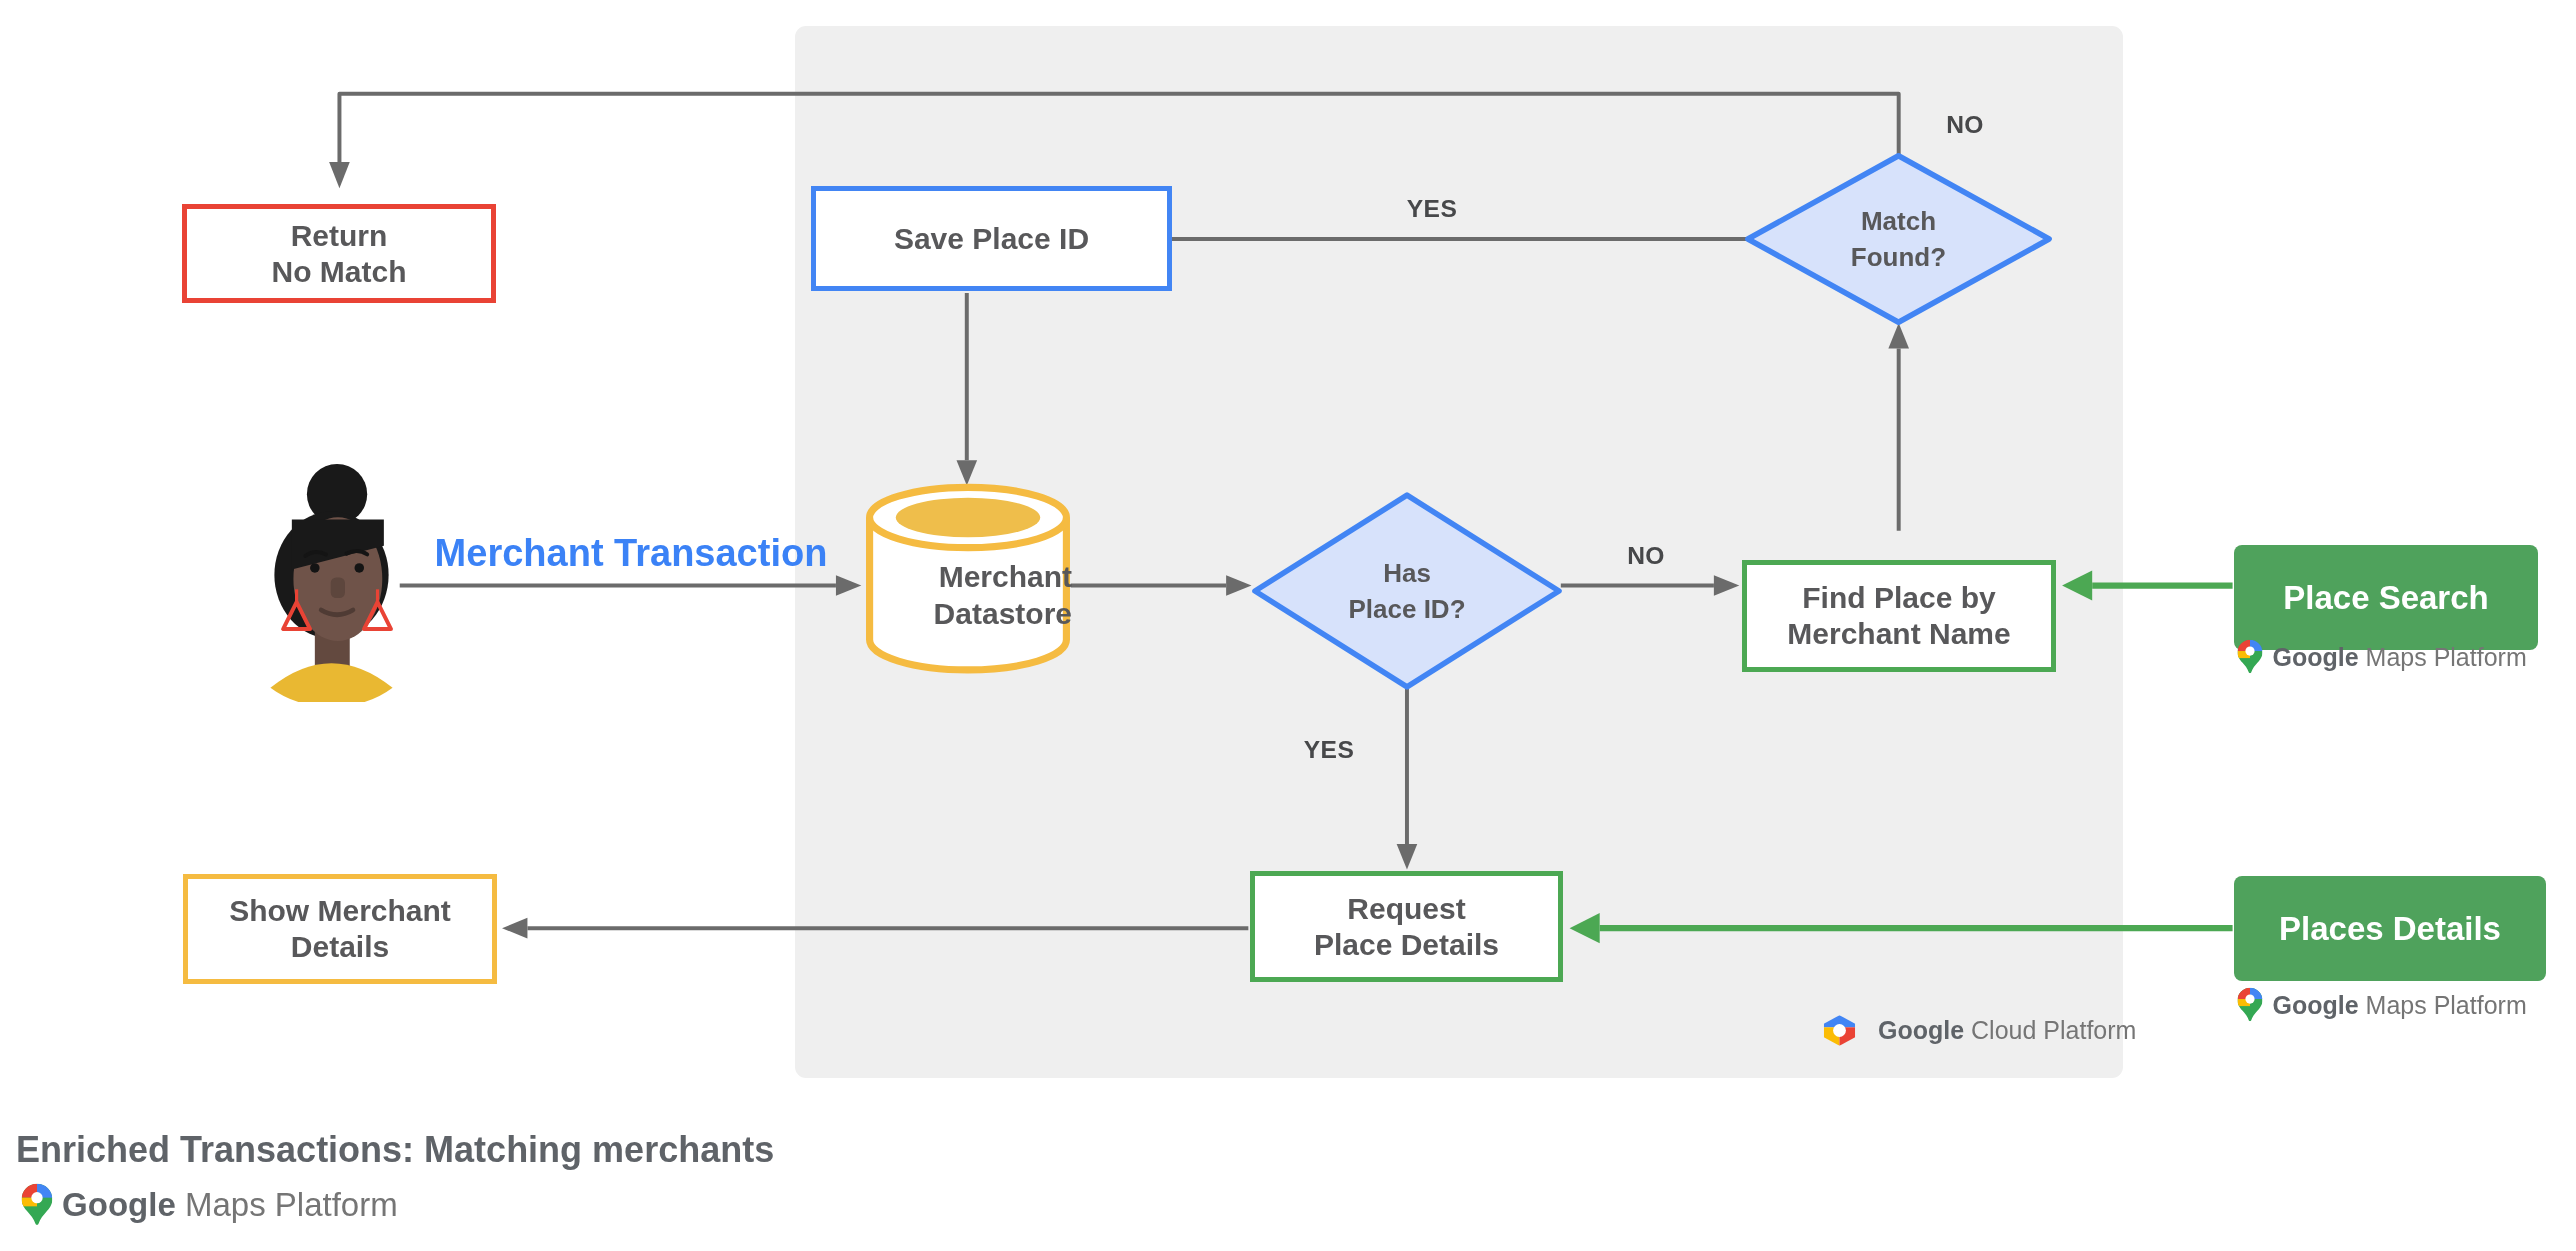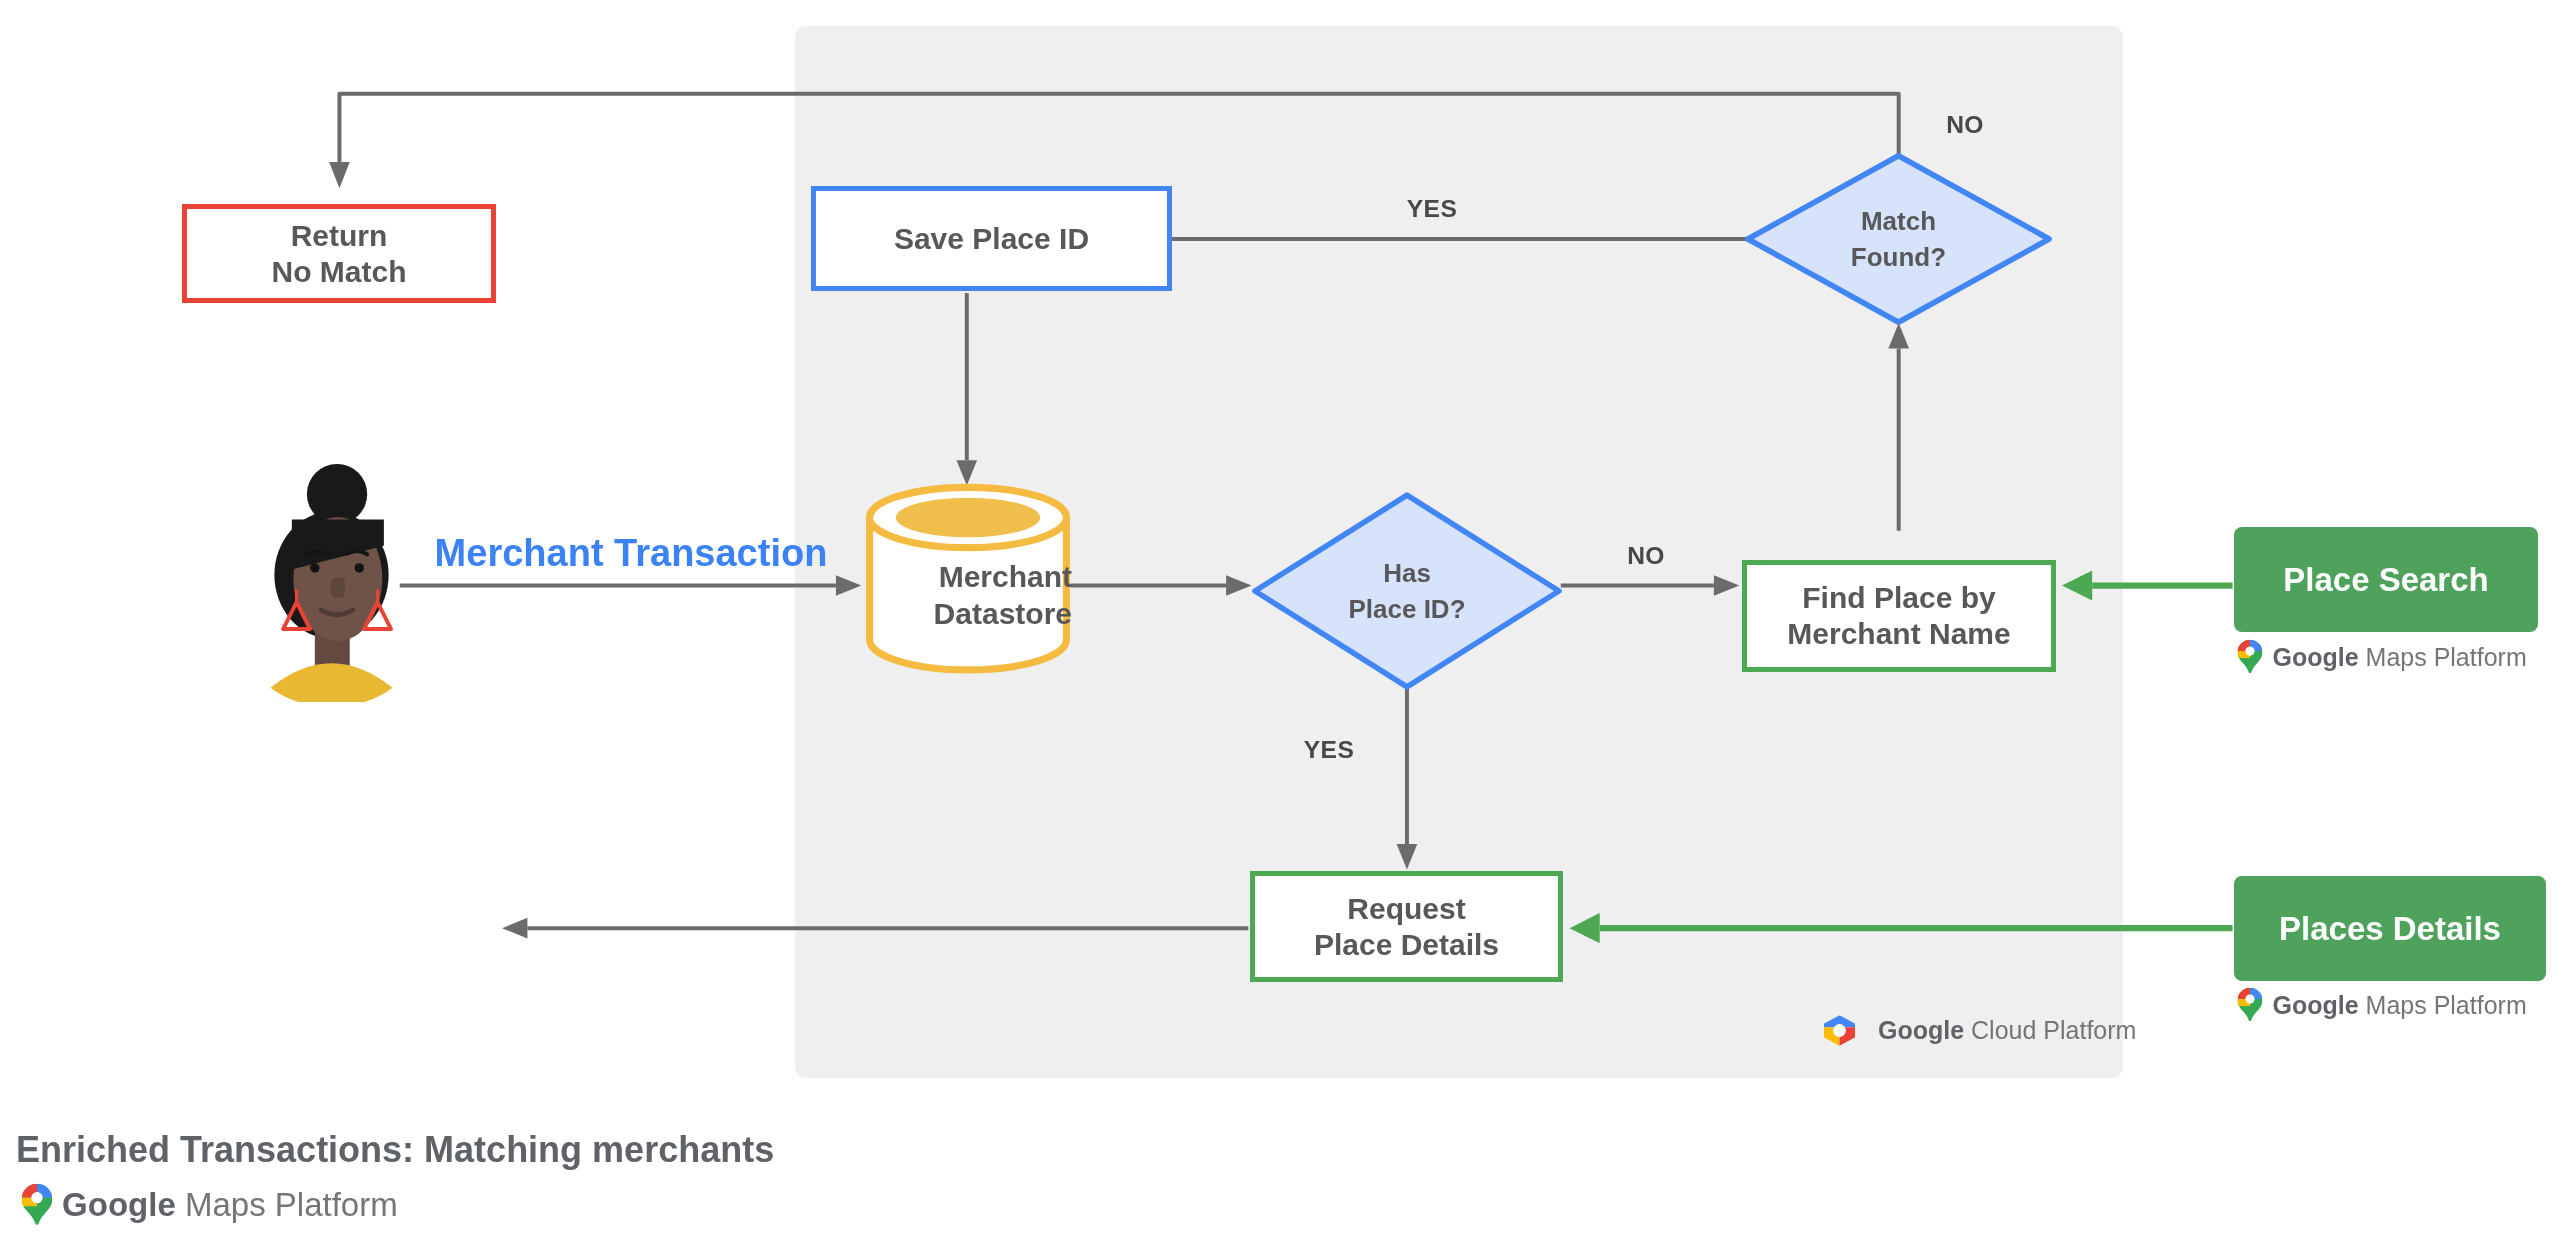--- a/index.html
+++ b/index.html
@@ -94,20 +94,24 @@
   <div class="node b-green" style="left:1742px;top:532px;width:314px;height:112px;margin-top:28px;">
     <span>Find Place by</span>
     <span>Merchant Name</span>
   </div>
 
   <div class="node b-green" style="left:1250px;top:871px;width:313px;height:111px;">
     <span>Request</span>
     <span>Place Details</span>
   </div>
 
+  <div class="node b-yellow" style="left:183px;top:874px;width:314px;height:110px;">
+    <span>Show Merchant</span>
+    <span>Details</span>
+  </div>
 
   <svg class="abs" style="left:1743px;top:151px;" width="311" height="176" viewBox="0 0 392 222">
     <polygon class="diamond" points="196,6 386,111 196,216 6,111"></polygon>
   </svg>
   <div class="diamond-label" style="left:1743px;top:151px;width:311px;height:176px;">
     <span>Match</span>
     <span>Found?</span>
   </div>
 
   <svg class="abs" style="left:1251px;top:491px;" width="312" height="200" viewBox="0 0 394 252">
@@ -121,21 +125,21 @@
   <svg class="abs" style="left:864px;top:481px;" width="208" height="200" viewBox="0 0 262 252">
     <path class="cyl-body" d="M7 46 L7 200 A124 38 0 0 0 255 200 L255 46"></path>
     <ellipse class="cyl-body" cx="131" cy="46" rx="124" ry="38"></ellipse>
     <ellipse class="cyl-inner" cx="131" cy="46" rx="91" ry="25"></ellipse>
   </svg>
   <div class="cyl-label" style="left:864px;top:554px;width:208px;height:82px;">
     <span>Merchant</span>
     <span>Datastore</span>
   </div>
 
-  <div class="pill" style="left:2234px;top:527px;width:304px;height:105px;">
+  <div class="pill" style="left:2234px;top:545px;width:304px;height:105px;">
     <span>Place Search</span>
   </div>
   <div class="pill" style="left:2234px;top:876px;width:312px;height:105px;">
     <span>Places Details</span>
   </div>
 
   <div class="edge-label" style="left:1965px;top:125px;">NO</div>
   <div class="edge-label" style="left:1432px;top:209px;">YES</div>
   <div class="edge-label" style="left:1646px;top:556px;">NO</div>
   <div class="edge-label" style="left:1329px;top:750px;">YES</div>

